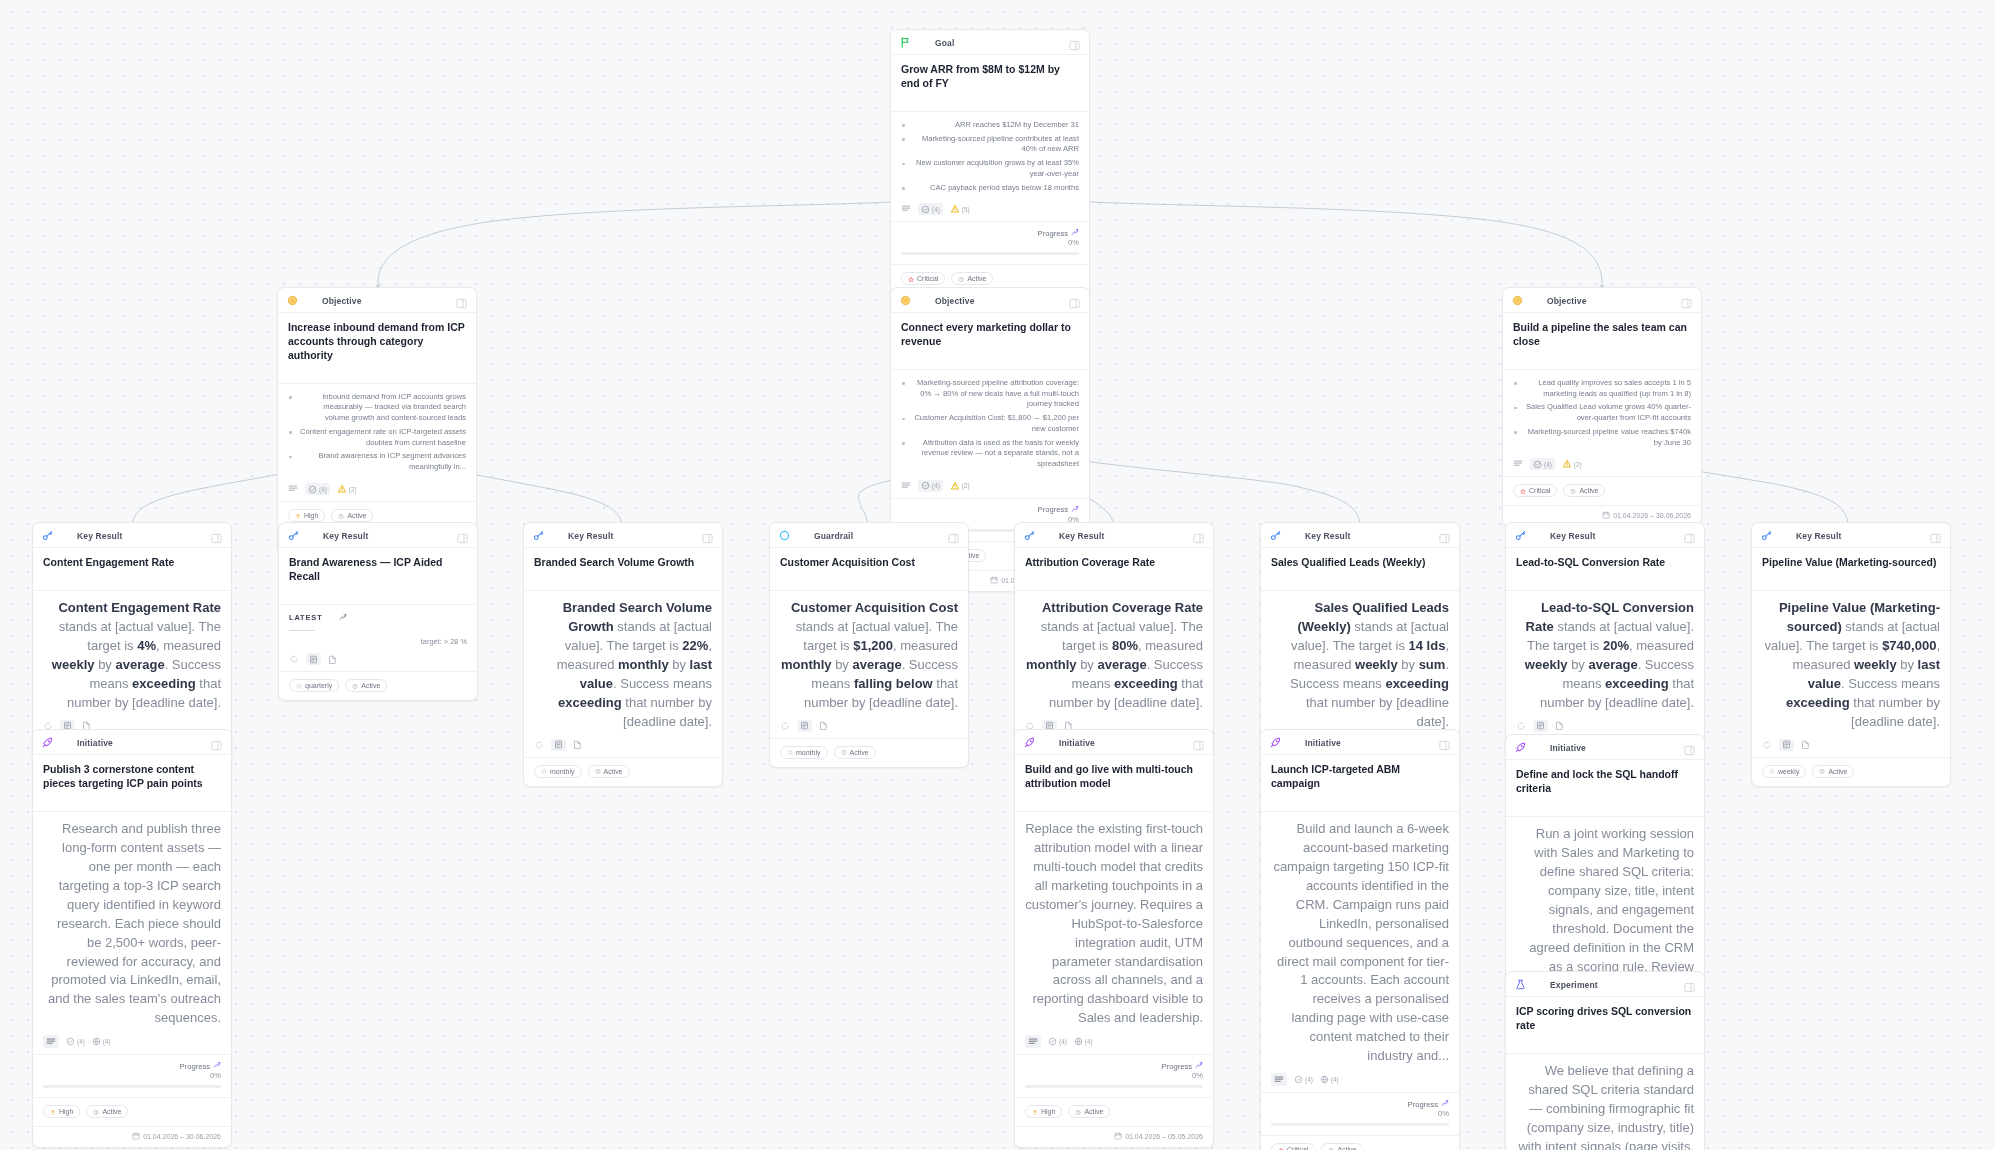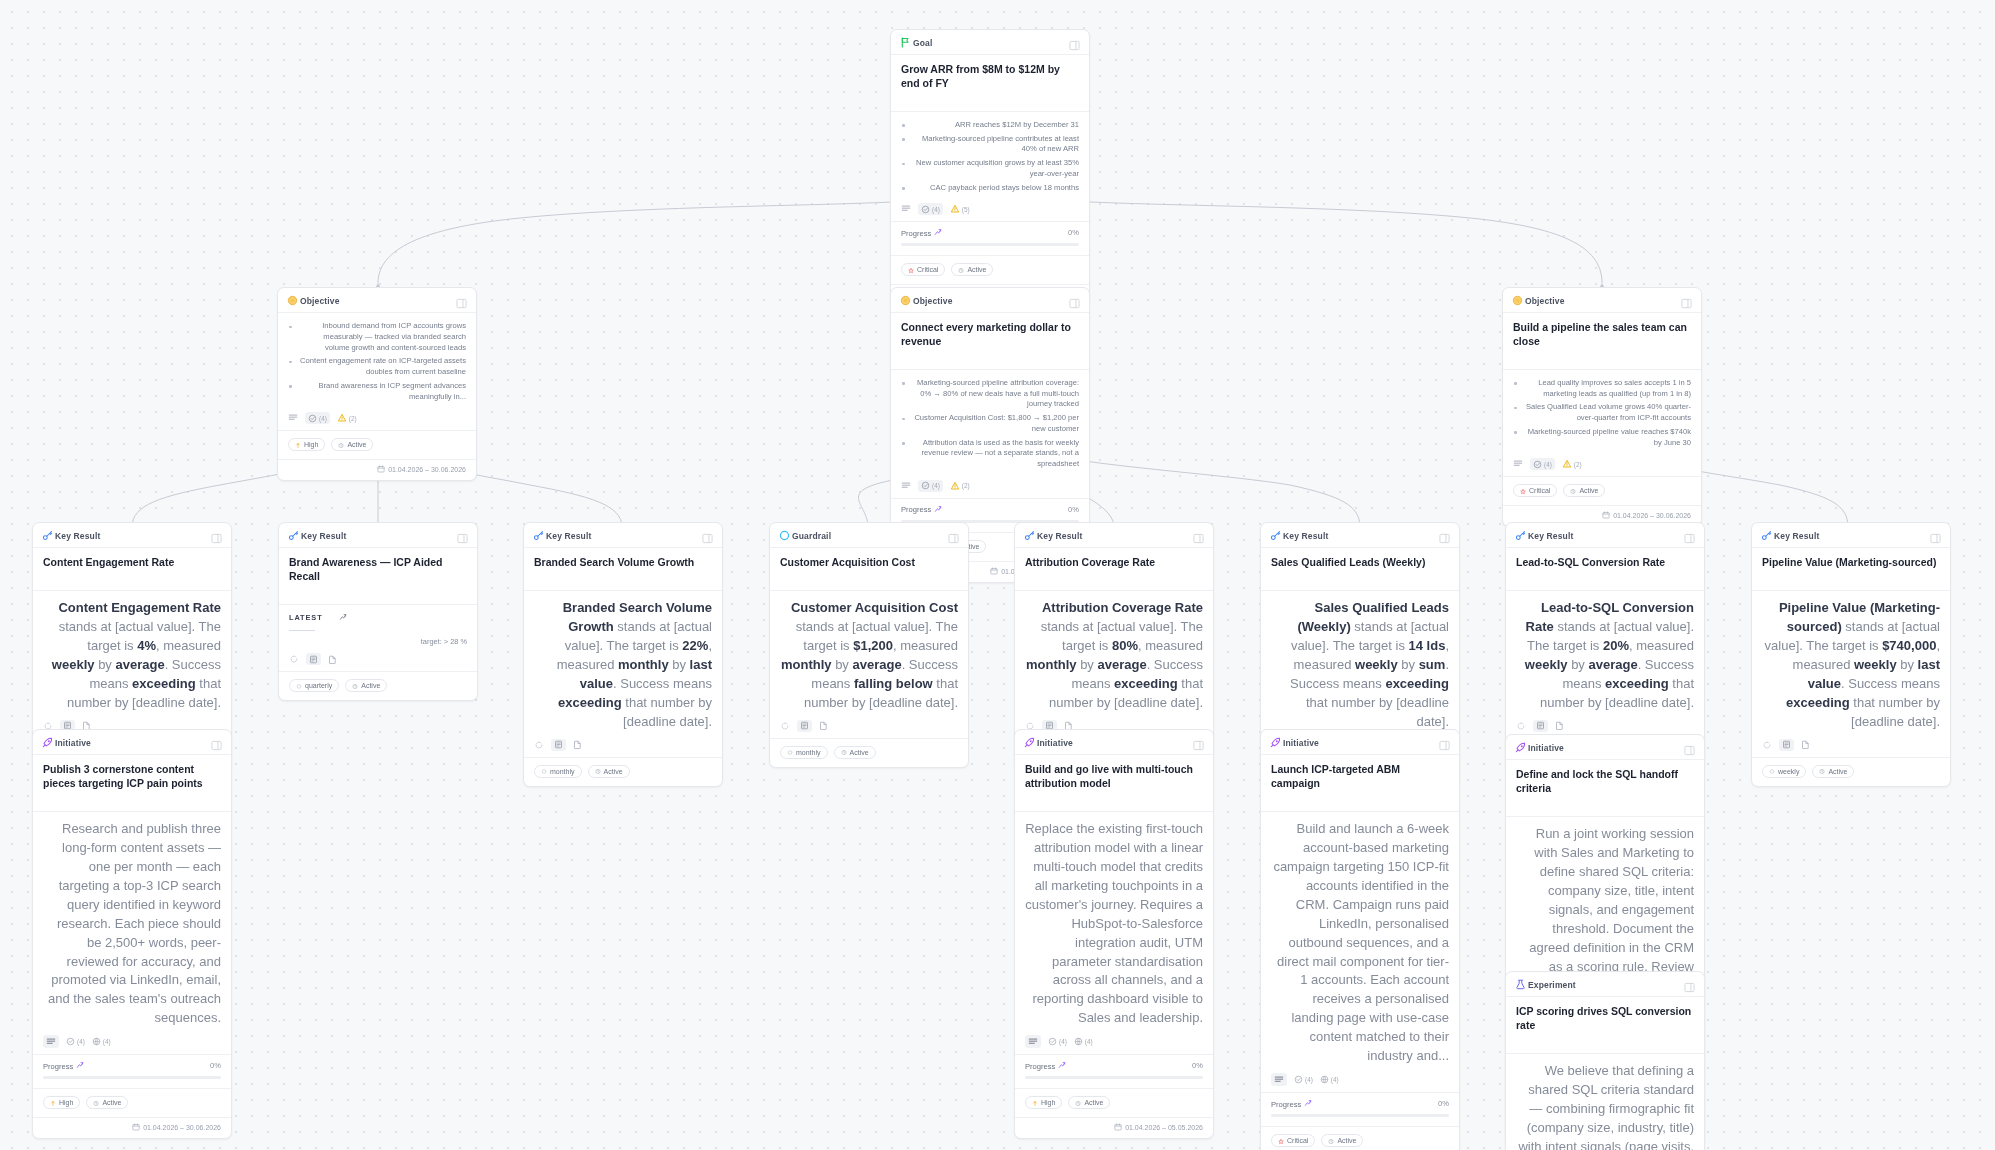--- a/index.html
+++ b/index.html
@@ -20,21 +20,21 @@
   #edges { position: absolute; inset: 0; width: 1995px; height: 1150px; pointer-events: none; }
   .card {
     position: absolute;
     background: #ffffff;
     border: 1px solid #e6e8ec;
     border-radius: 7px;
     box-shadow: 0 1px 2px rgba(16,24,40,.05);
     overflow: hidden;
   }
   .card-head {
-    display: flex; align-items: center; gap: 2px;
+    display: flex; align-items: center; gap: 24px;
     padding: 7px 9px 6px 9px;
     border-bottom: 1px solid #eef0f3;
   }
   .type-ico { width: 11px; height: 11px; display: inline-flex; align-items: center; justify-content: center; flex: 0 0 auto; }
   .type-label { font-size: 8.5px; font-weight: 600; color: #4a5160; letter-spacing: .15px; }
   .panel-ico { margin-left: auto; width: 11px; height: 11px; opacity: .45; }
   .card-title {
     padding: 8px 10px 20px 10px;
     font-size: 10.5px; font-weight: 700; color: #1c2230; line-height: 1.32;
     border-bottom: 1px solid #eef0f3;
@@ -52,21 +52,21 @@
   .desc { font-size: 13px; line-height: 1.46; color: #858c99; }
   .desc b { color: #30384a; font-weight: 700; }
   .latest-label { font-size: 7.4px; font-weight: 700; letter-spacing: .9px; color: #3b4252; display:flex; align-items:center; gap:16px;}
   .latest-rule { width: 26px; height: 1.5px; background: #d7dbe2; margin: 7px 0 6px 0; }
   .latest-target { font-size: 7.4px; color: #868d9b; }
   .meta-icons { display: flex; align-items: center; gap: 7px; padding: 7px 0 2px 0; }
   .mi { display: inline-flex; align-items: center; gap: 2px; font-size: 6.4px; color: #a4aab6; }
   .mi svg { display:block; }
   .mi.boxed { background: #f1f2f5; border-radius: 3px; padding: 1.5px 3px; }
   .progress-wrap { padding: 6px 10px 9px 10px; border-top: 1px solid #eef0f3; }
-  .progress-row { display: flex; align-items: flex-start; font-size: 7.6px; color: #6b7280; margin-bottom: 5px; }
+  .progress-row { display: flex; align-items: flex-end; font-size: 7.6px; color: #6b7280; margin-bottom: 5px; flex-direction: column; }
   .progress-row .pl { display:flex; align-items:center; gap:3px; font-weight:500; }
   .progress-row .pv { margin-left: auto; color: #8a909c; }
   .bar { height: 3px; background: #eceef2; border-radius: 3px; overflow: hidden; }
   .bar > i { display: block; height: 100%; background: #8b5cf6; border-radius: 3px; }
   .chips { display: flex; gap: 6px; padding: 7px 10px 8px 10px; border-top: 1px solid #eef0f3; flex-wrap: wrap; }
   .chip {
     display: inline-flex; align-items: center; gap: 3px;
     border: 1px solid #e4e7ec; border-radius: 10px;
     padding: 2px 6px; font-size: 7px; color: #6d7483; background: #fff;
   }
@@ -232,20 +232,21 @@
           </svg>
       </span>
       <span class="type-label">Objective</span>
       <span class="panel-ico">
         <svg viewBox="0 0 12 12" width="11" height="11">
             <rect x="1" y="1.5" width="10" height="9" rx="1.3" fill="none" stroke="#9aa1ad" stroke-width="1"></rect>
             <path d="M7.6 1.5v9" stroke="#9aa1ad" stroke-width="1"></path>
           </svg>
       </span>
     </div>
+    <div class="card-title">Increase inbound demand from ICP accounts through category authority</div>
     <div class="card-body">
       <ul class="bullets">
           <li>Inbound demand from ICP accounts grows measurably — tracked via branded search volume growth and content-sourced leads</li>
           <li>Content engagement rate on ICP-targeted assets doubles from current baseline</li>
           <li>Brand awareness in ICP segment advances meaningfully in...</li>
         </ul>
       <div class="meta-icons">
         <span class="mi">
           <svg viewBox="0 0 12 12" width="10" height="10">
               <path d="M1.5 2.5h9M1.5 5h9M1.5 7.5h6" stroke="#a4aab6" stroke-width="1.1" stroke-linecap="round"></path>

